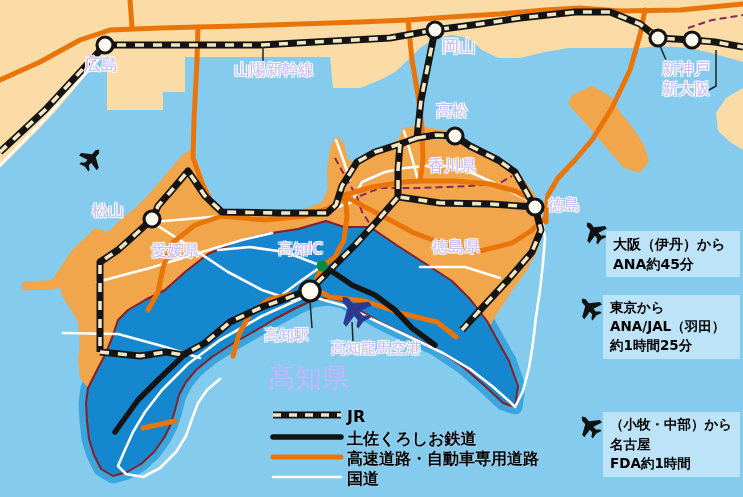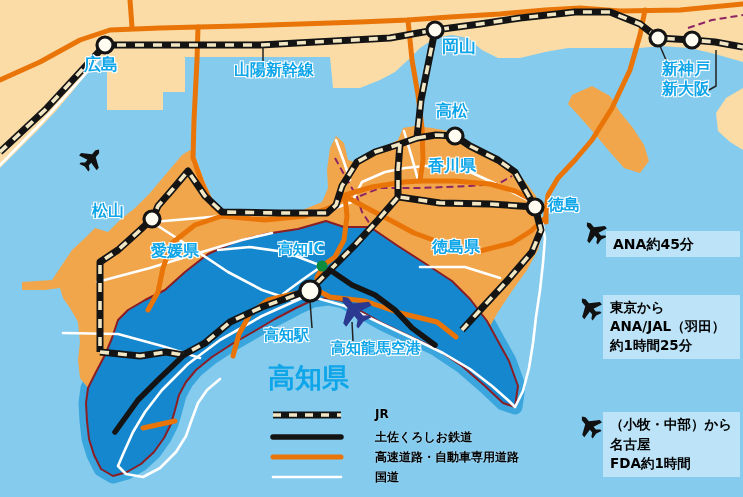--- a/index.html
+++ b/index.html
@@ -9,28 +9,28 @@
   
   .road{fill:none;stroke:#ffffff;stroke-width:2.6;stroke-linecap:round;stroke-linejoin:round}
   .hwy{fill:none;stroke:#e97408;stroke-width:5;stroke-linecap:round;stroke-linejoin:round}
   .jrb{fill:none;stroke:#141414;stroke-width:7;stroke-linecap:butt;stroke-linejoin:round}
   .jrd{fill:none;stroke:#f2e7c4;stroke-width:3.6;stroke-dasharray:9 9;stroke-linejoin:round}
   .krail{fill:none;stroke:#141414;stroke-width:5.5;stroke-linecap:round;stroke-linejoin:round}
   .pbord{fill:none;stroke:#8e2464;stroke-width:2;stroke-dasharray:7 4}
   .conn{fill:none;stroke:#222;stroke-width:1.5}
   .sta{fill:#fffdf2;stroke:#141414;stroke-width:3.2}
   
-  .lbl{position:absolute;color:#0ea5e9;font-weight:bold;white-space:nowrap;line-height:1.05;
+  .lbl{position:absolute;color:#c4b5fd;font-weight:normal;white-space:nowrap;line-height:1.05;
        text-shadow:-1px -1px 0 #fff,1px -1px 0 #fff,-1px 1px 0 #fff,1px 1px 0 #fff,0 0 2px #fff;}
   .lbl.noshadow{text-shadow:none;}
   .ann{position:absolute;background:#bce3f7;color:#000;font-weight:bold;
        padding:3px 7px;box-sizing:border-box;}
   .ann div{white-space:nowrap;}
-  .legend-label{position:absolute;color:#000;font-weight:bold;font-size:12px;white-space:nowrap;
-                text-shadow:0 0 2px #bce3f7;margin-left:28px;}
+  .legend-label{position:absolute;color:#000;font-weight:bold;font-size:16px;white-space:nowrap;
+                text-shadow:0 0 2px #bce3f7;}
 </style>
 </head>
 <body>
 
 <div id="stage">
 
 <svg width="743" height="497" viewBox="0 0 743 497">
   <defs>
     <path id="plane" d="M0,-11 L2.4,-8.2 L2.4,-3 L11.5,3.2 L11.5,6.4 L2.4,4.2 L2.4,7.8 L5.8,10.6 L5.8,12.6 L0,11.2 L-5.8,12.6 L-5.8,10.6 L-2.4,7.8 L-2.4,4.2 L-11.5,6.4 L-11.5,3.2 L-2.4,-3 L-2.4,-8.2 Z"></path>
   </defs>
@@ -164,20 +164,21 @@
 <div class="lbl" style="left:432px;top:239px;font-size:16px">徳島県</div>
 <div class="lbl" style="left:151px;top:243px;font-size:16px">愛媛県</div>
 <div class="lbl" style="left:92px;top:203px;font-size:16px">松山</div>
 <div class="lbl" style="left:278px;top:242px;font-size:15px">高知IC</div>
 <div class="lbl" style="left:264px;top:328px;font-size:15px">高知駅</div>
 <div class="lbl" style="left:331px;top:341px;font-size:15px">高知龍馬空港</div>
 <div class="lbl noshadow" style="left:268px;top:364px;font-size:27px">高知県</div>
 
 
 <div class="ann" style="left:606px;top:231px;width:134px;font-size:14px;line-height:20px">
+  <div>大阪（伊丹）から</div>
   <div>ANA約45分</div>
 </div>
 
 <div class="ann" style="left:603px;top:295px;width:137px;font-size:13.5px;line-height:19.2px">
   <div>東京から</div>
   <div>ANA/JAL（羽田）</div>
   <div>約1時間25分</div>
 </div>
 
 <div class="ann" style="left:603px;top:412px;width:137px;font-size:13.5px;line-height:19.5px">

